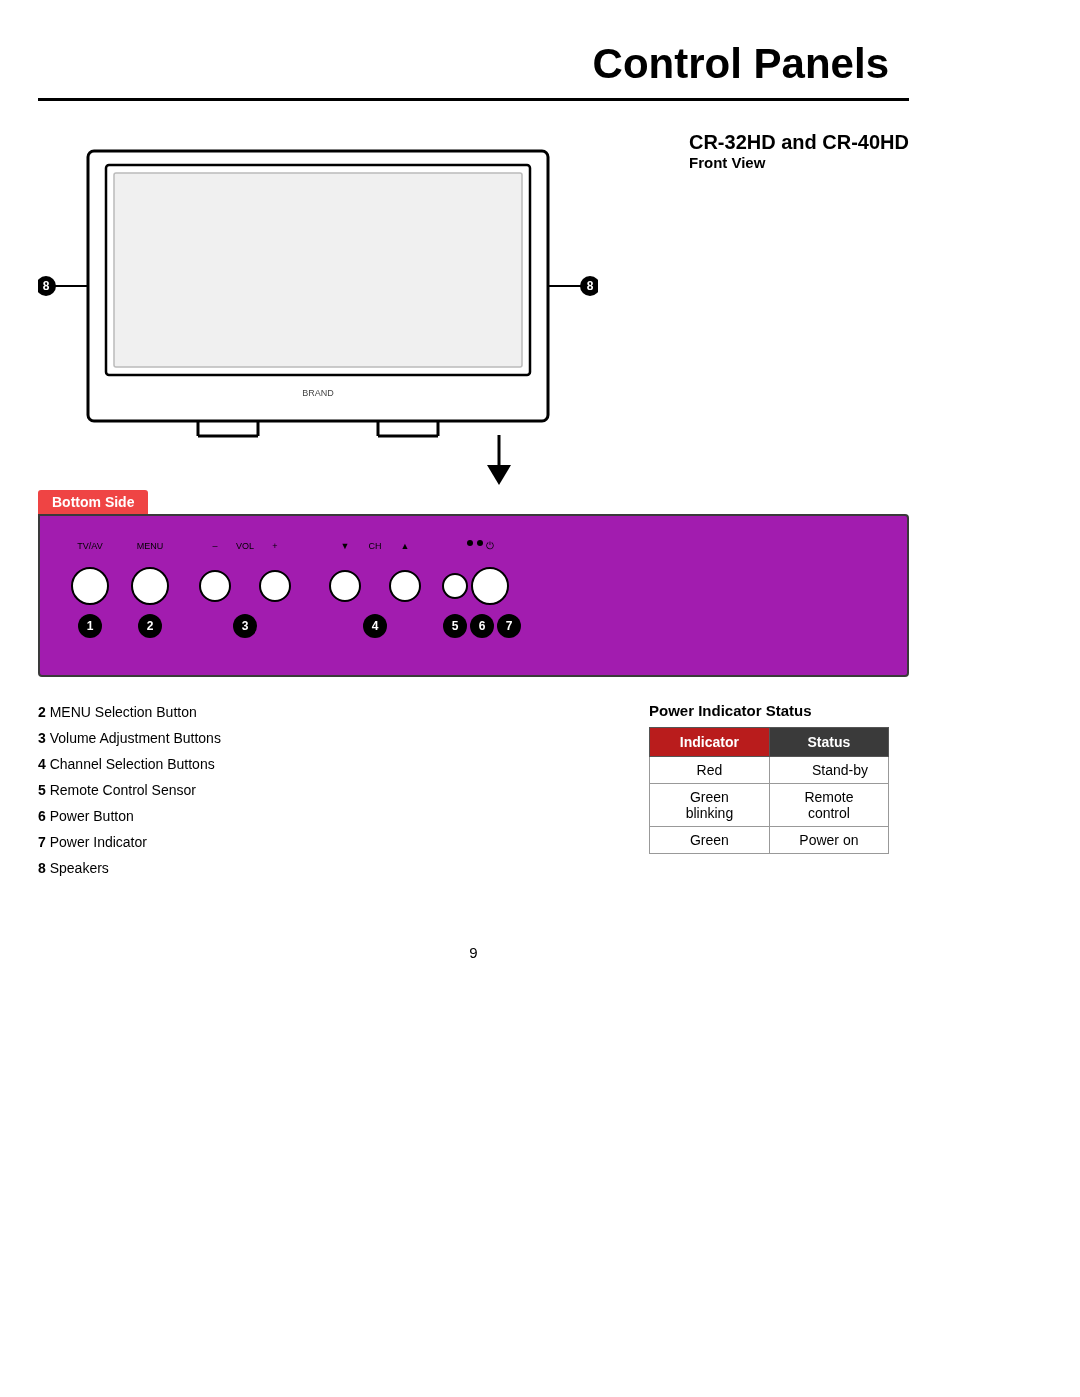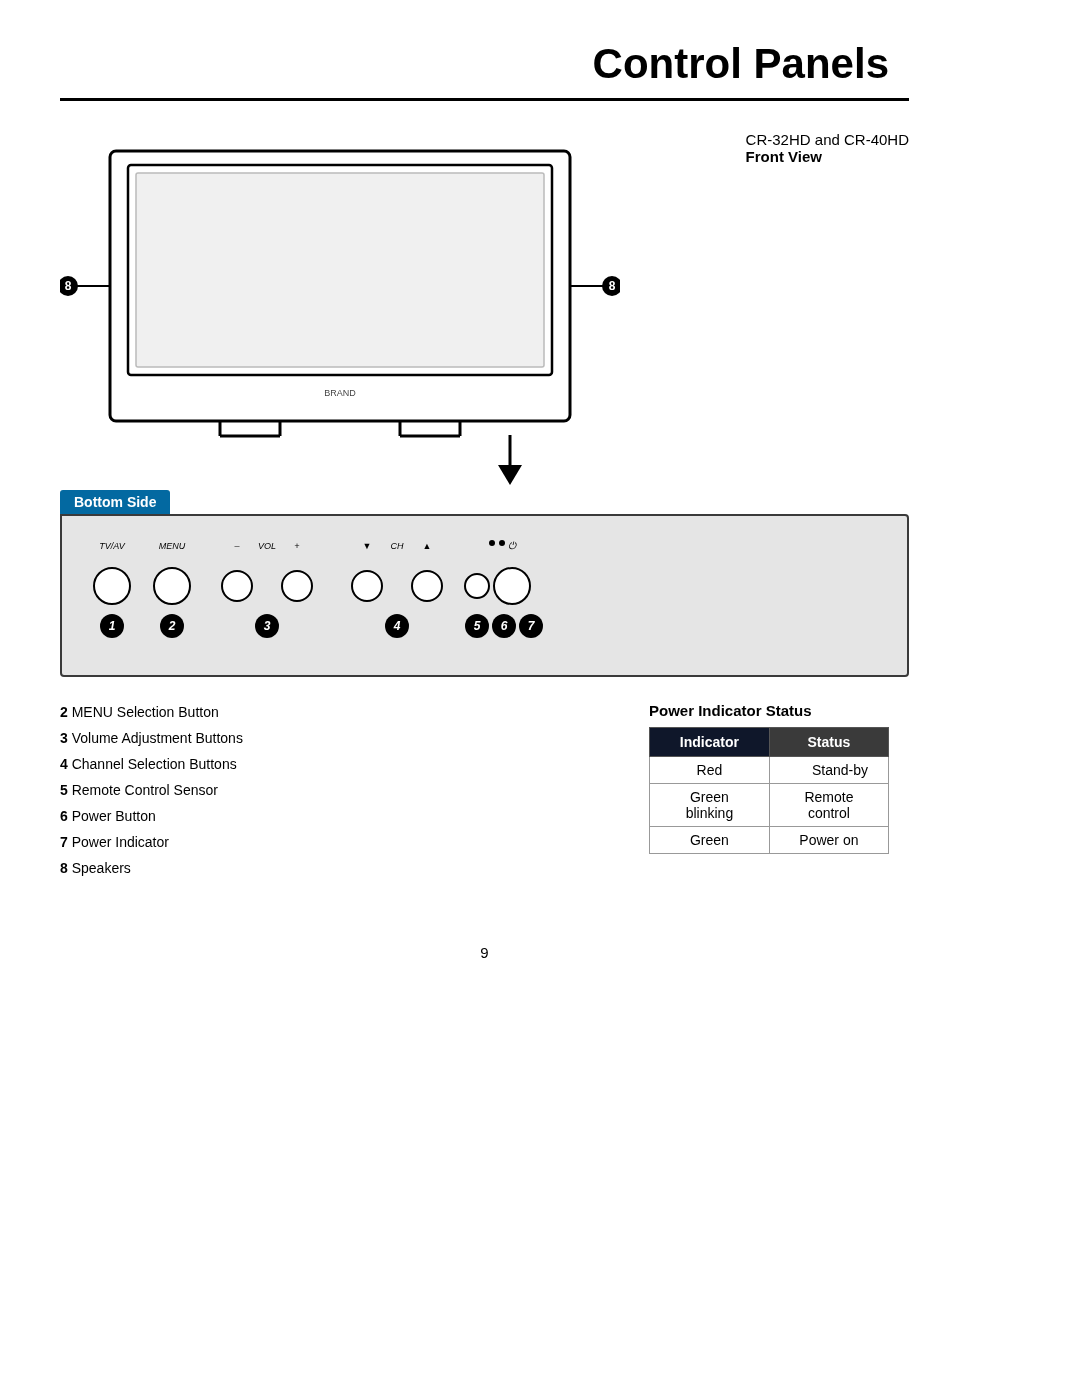--- a/index.html
+++ b/index.html
@@ -8,21 +8,21 @@
       min-height: 1397px;
       background: #ffffff;
       font-family: Arial, Helvetica, sans-serif;
       color: #000;
       position: relative;
     }
 
     .page-container {
       width: 969px;
       min-height: 1397px;
-      padding: 40px 60px 60px 60px;
+      padding: 40px 60px 60px 38px;
       position: relative;
     }
 
     
     .page-title {
       text-align: right;
       font-size: 42px;
       font-weight: 900;
       margin-bottom: 10px;
       padding-right: 20px;
@@ -79,21 +79,21 @@
 <div class="page-container">
 
   <div class="page-title">Control Panels</div>
   <hr class="title-rule">
 
   <div style="display:flex; gap:30px; margin-bottom: 20px;">
 
     <div style="flex:1; position:relative;">
 
       <div style="position:absolute; top:0; right:0; text-align:left;">
-        <div style="font-weight:normal; font-size:15px;">CR-32HD and CR-40HD</div>
+        <div style="font-weight:bold; font-size:20px;">CR-32HD and CR-40HD</div>
         <div style="font-weight:bold; font-size:15px;">Front View</div>
       </div>
 
       <div style="margin-top: 10px;">
         <svg width="560" height="300" viewBox="0 0 560 300">
 
           <rect x="50" y="10" width="460" height="270" rx="6" ry="6" fill="white" stroke="black" stroke-width="3"></rect>
 
           <rect x="68" y="24" width="424" height="210" rx="3" ry="3" fill="white" stroke="black" stroke-width="2.5"></rect>
 
@@ -120,22 +120,22 @@
       </div>
 
       <div style="display:flex; justify-content:center; margin-left:50px; margin-top:-10px;">
         <svg width="40" height="50" viewBox="0 0 40 50">
           <line x1="20" y1="0" x2="20" y2="38" stroke="black" stroke-width="3"></line>
           <polygon points="20,50 8,30 32,30" fill="black"></polygon>
         </svg>
       </div>
 
       <div style="margin-top:5px;">
-        <div style="background:#0369a1; color:#fff; font-weight:bold; font-size:14px; padding:4px 14px; display:inline-block; border-radius:3px 3px 0 0;">Bottom Side</div>
-        <div style="border:2px solid #3a3a3a; border-radius:0 4px 4px 4px; background:#e5e5e5; padding:15px 10px 20px 10px;font-style:italic;">
+        <div style="background:#ef4444; color:#fff; font-weight:bold; font-size:14px; padding:4px 14px; display:inline-block; border-radius:3px 3px 0 0;">Bottom Side</div>
+        <div style="border:2px solid #3a3a3a; border-radius:0 4px 4px 4px; background:#a21caf; padding:15px 10px 20px 10px;">
 
           
           <svg width="540" height="120" viewBox="0 0 540 120">
 
             <text x="40" y="18" text-anchor="middle" font-size="9" font-family="Arial">TV/AV</text>
 
             <text x="100" y="18" text-anchor="middle" font-size="9" font-family="Arial">MENU</text>
 
             <text x="165" y="18" text-anchor="middle" font-size="9" font-family="Arial">–</text>
             <text x="195" y="18" text-anchor="middle" font-size="9" font-family="Arial">VOL</text>
@@ -218,21 +218,21 @@
       <div class="legend-item" style="font-size:14px; margin-bottom:5px;">
         <span class="num" style="font-weight:bold;">8</span> Speakers
       </div>
     </div>
 
     <div style="flex: 0 0 260px;">
       <div style="font-weight:bold; font-size:15px; margin-bottom:8px;">Power Indicator Status</div>
       <table class="status-table" style="border-collapse:collapse; width:240px; font-size:14px;">
         <thead>
           <tr>
-            <th style="background:#0f172a; color:#fff; padding:6px 20px; border:1px solid #555; text-align:center; font-size:14px;">Indicator</th>
+            <th style="background:#b91c1c; color:#fff; padding:6px 20px; border:1px solid #555; text-align:center; font-size:14px;">Indicator</th>
             <th style="background:#3a3a3a; color:#fff; padding:6px 20px; border:1px solid #555; text-align:center; font-size:14px;">Status</th>
           </tr>
         </thead>
         <tbody>
           <tr>
             <td style="padding:5px 20px; border:1px solid #999; text-align:center;">Red</td>
             <td style="padding:5px 20px; border:1px solid #999; text-align:right;">Stand-by</td>
           </tr>
           <tr>
             <td style="padding:5px 20px; border:1px solid #999; text-align:center;">Green blinking</td>

